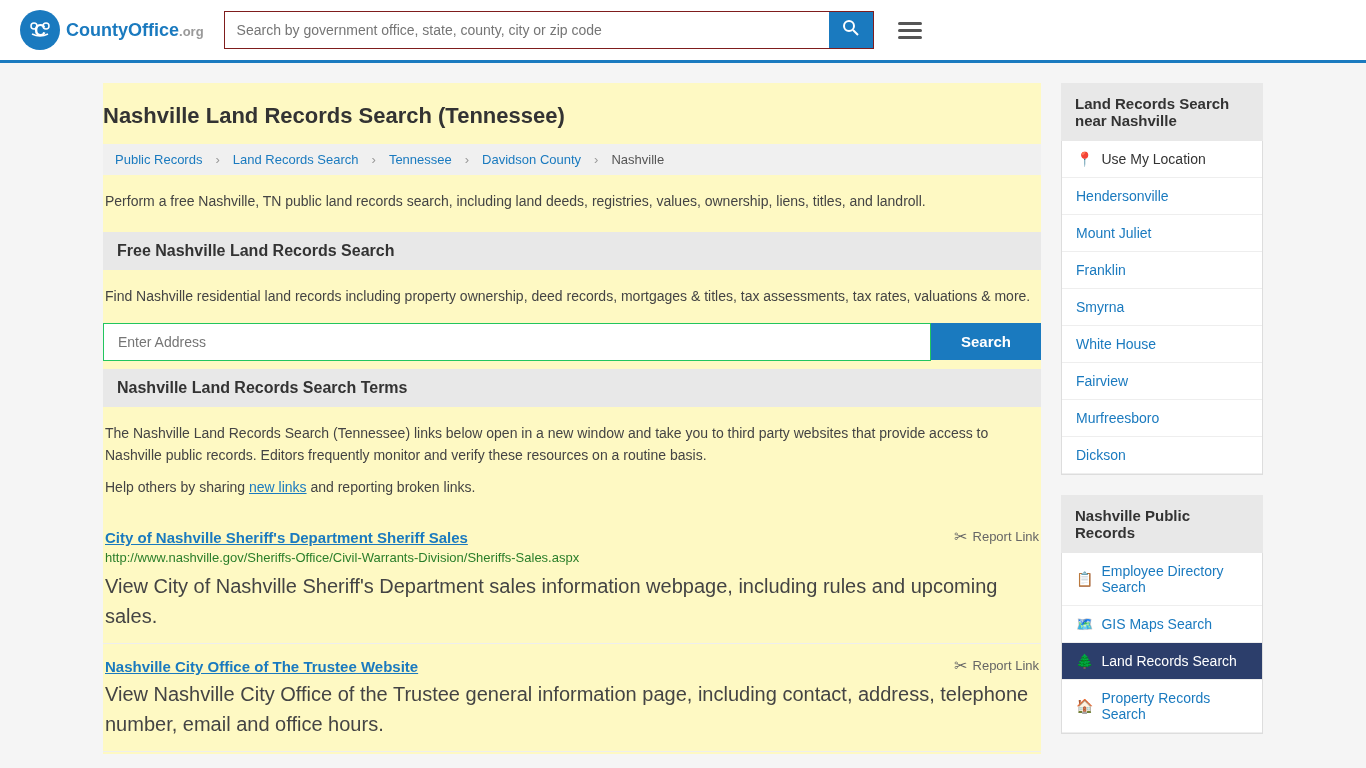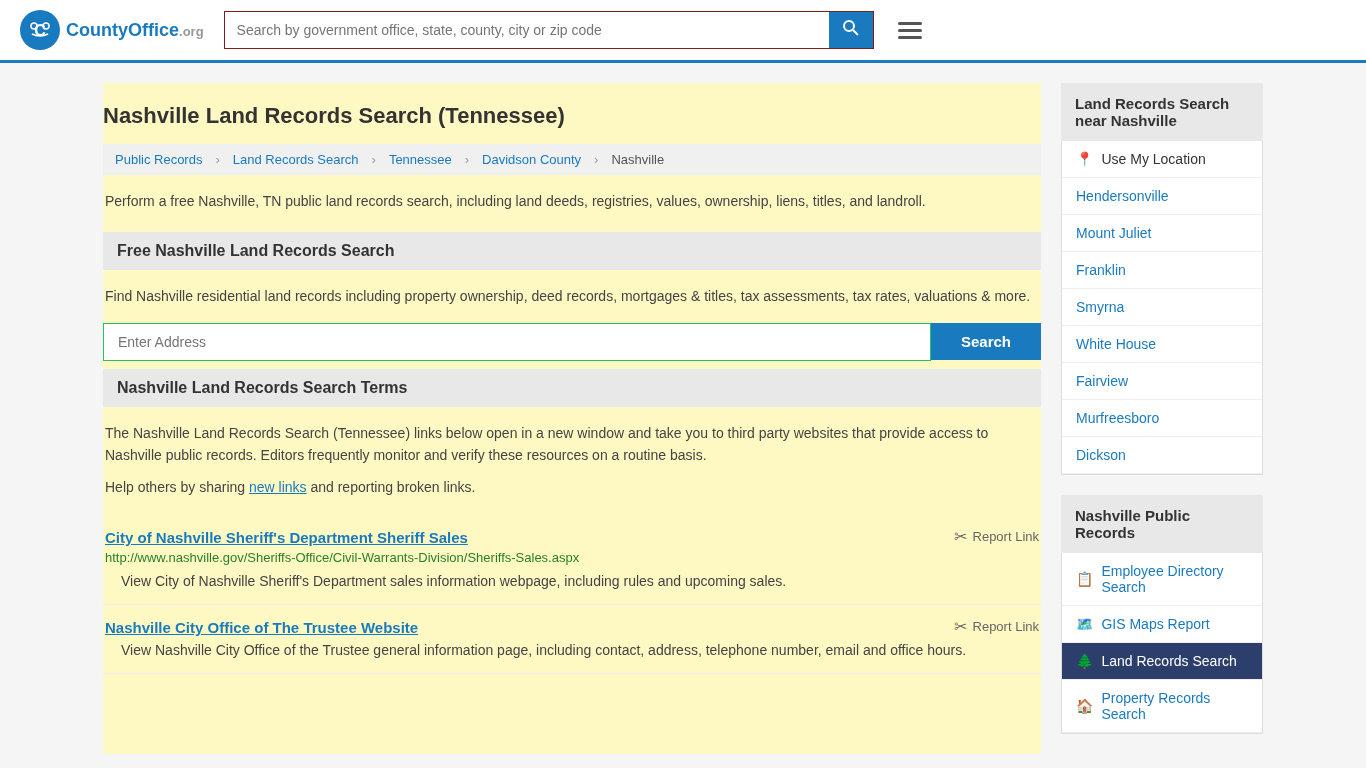--- a/index.html
+++ b/index.html
@@ -238,24 +238,23 @@
       cursor: pointer;
       background: none;
       border: none;
     }
     .record-link-url {
       color: #2a7e2a;
       font-size: 13px;
       margin-bottom: 6px;
     }
     .record-link-desc {
-      font-size: 14px;
+      font-size: 20px;
       color: #444;
       line-height: 1.5;
-      margin-left: 16px;
     }
 
     
     .sidebar {
       width: 202px;
       flex-shrink: 0;
     }
 
     .sidebar-section {
       margin-bottom: 20px;
@@ -424,21 +423,21 @@
 
     <div class="sidebar-section">
       <div class="sidebar-title">Nashville Public Records</div>
       <div class="sidebar-list">
         <a class="sidebar-item" href="#">
           <span class="sidebar-icon">📋</span>
           <span>Employee Directory Search</span>
         </a>
         <a class="sidebar-item" href="#">
           <span class="sidebar-icon">🗺️</span>
-          <span>GIS Maps Report</span>
+          <span>GIS Maps Search</span>
         </a>
         <a class="sidebar-item active" href="#">
           <span class="sidebar-icon">🌲</span>
           <span>Land Records Search</span>
         </a>
         <a class="sidebar-item" href="#">
           <span class="sidebar-icon">🏠</span>
           <span>Property Records Search</span>
         </a>
       </div>

